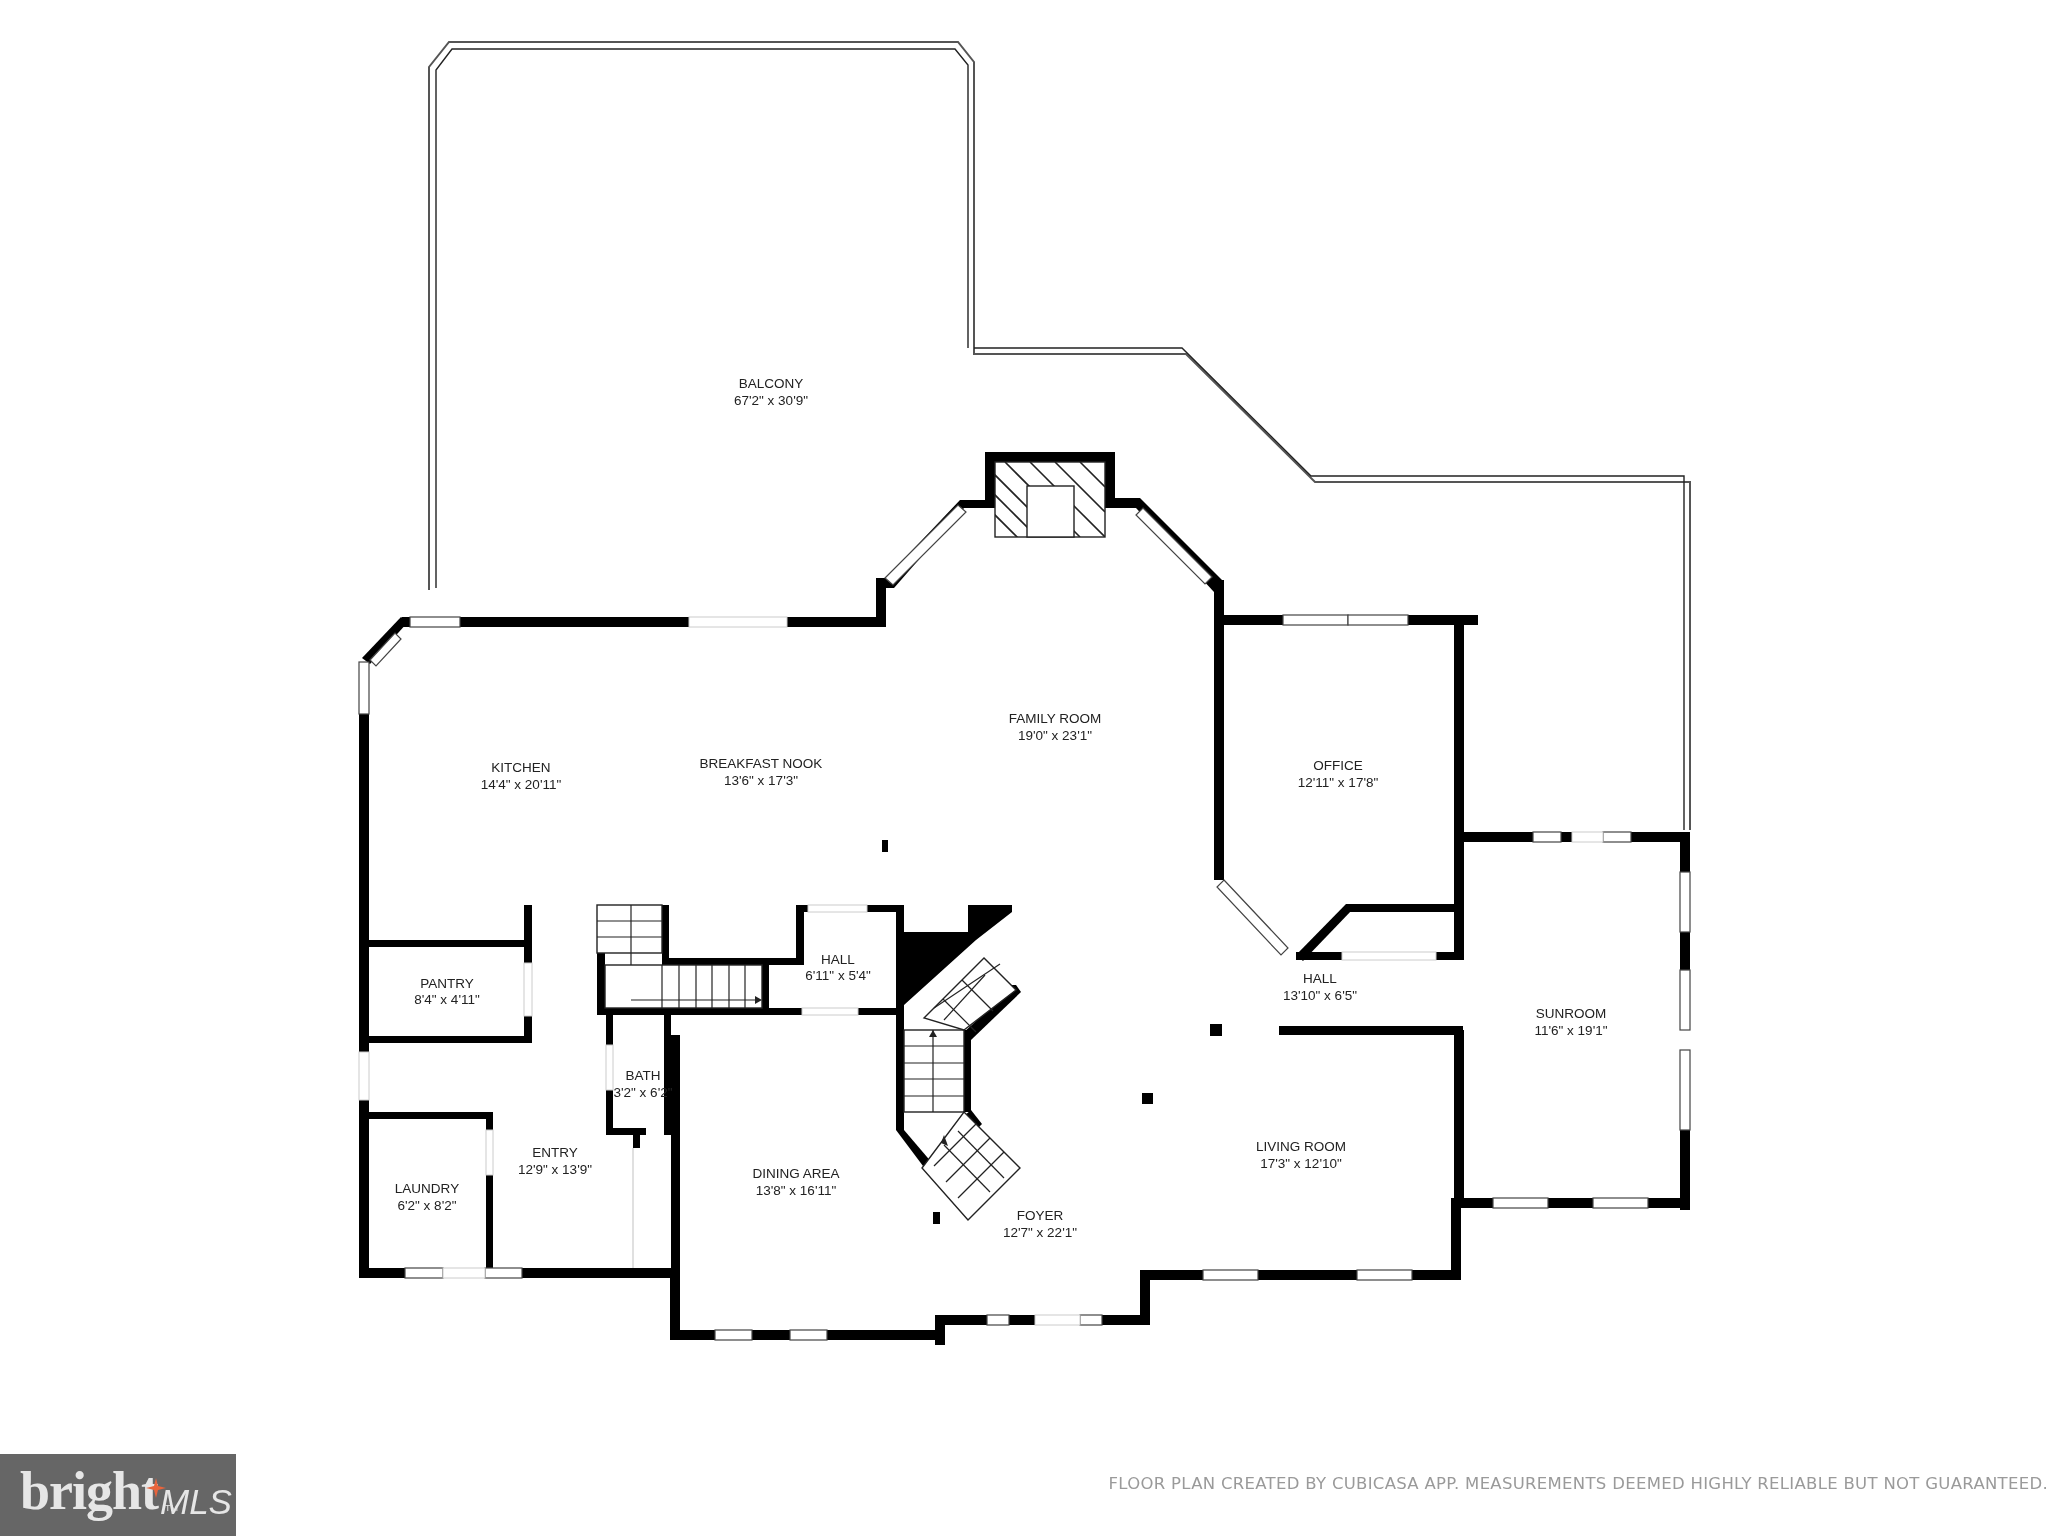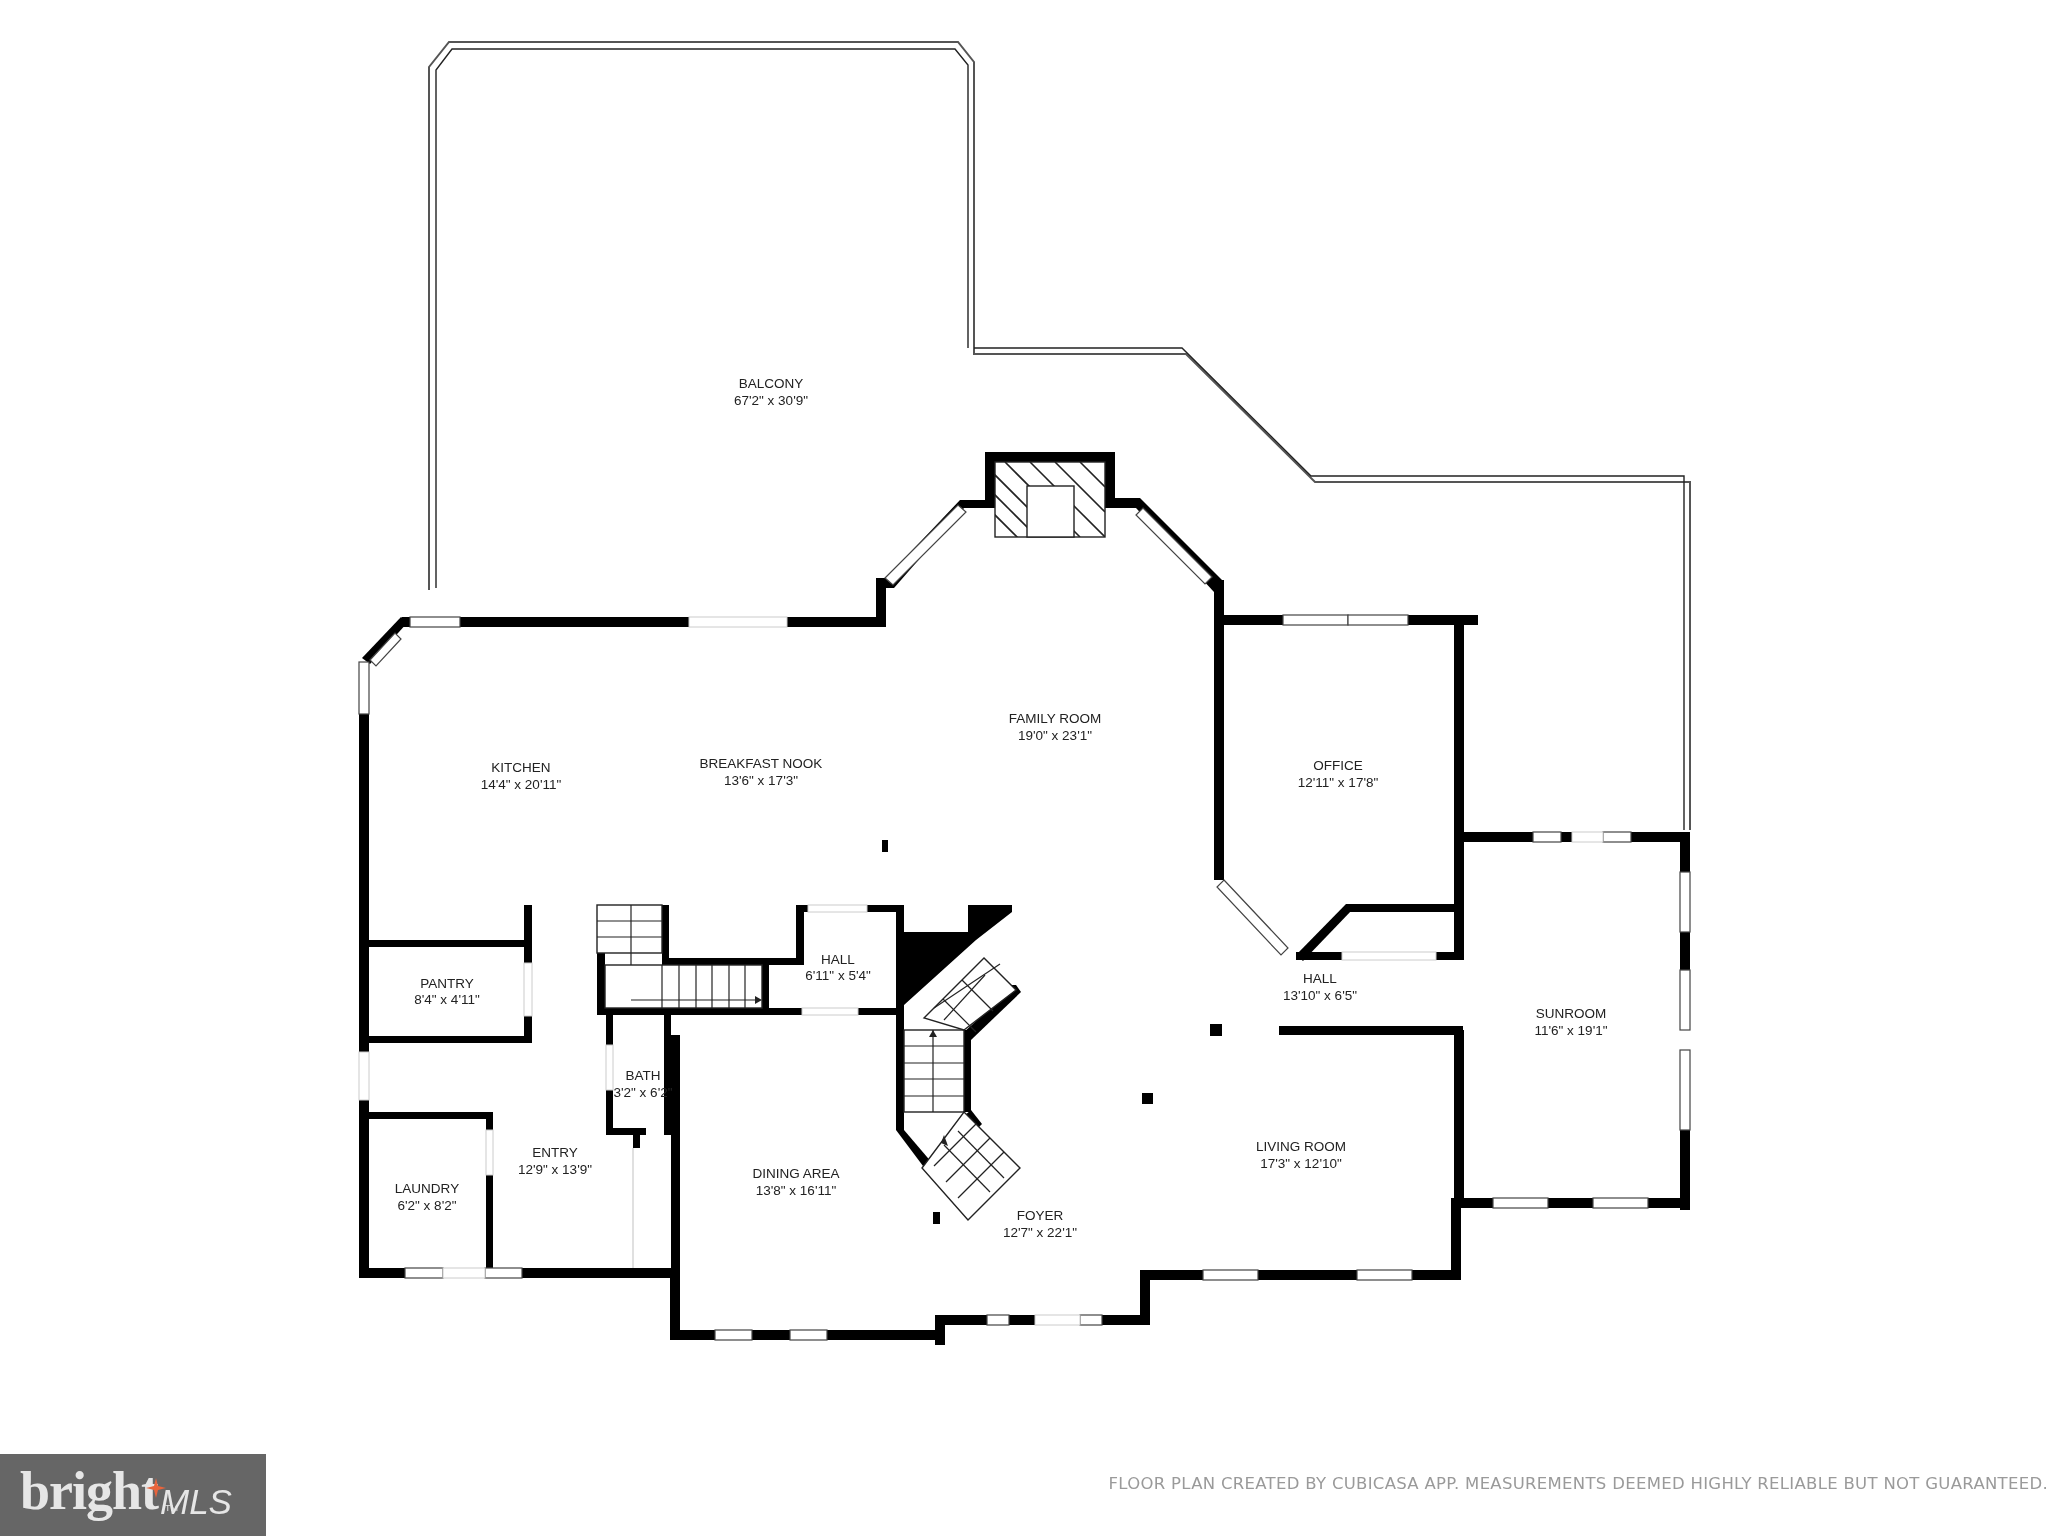--- a/index.html
+++ b/index.html
@@ -8,21 +8,21 @@
   .wall { fill: #000; }
   .outline { fill: none; stroke: #555; stroke-width: 2; }
   .outline-inner { fill: none; stroke: #222; stroke-width: 1.4; }
   .win { fill: #fff; stroke: #444; stroke-width: 1.2; }
   .door { fill: #fff; stroke: #ccc; stroke-width: 1; }
   .stair { fill: #fff; stroke: #222; stroke-width: 1.4; }
   .stairline { stroke: #222; stroke-width: 1.2; }
   .hatch { stroke: #222; stroke-width: 1.6; }
   .room-label { font-family: "Liberation Sans", sans-serif; font-size: 13.5px; fill: #222; text-anchor: middle; }
   .marker { fill: #222; }
-  .logo { position: absolute; left: 0; top: 1454px; width: 266px; height: 82px; background: #666666; }
+  .logo { position: absolute; left: 0; top: 1454px; width: 236px; height: 82px; background: #666666; }
   .logo-text { position: absolute; left: 20px; top: 6px; font-family: "Liberation Serif", serif; font-size: 54px; font-weight: bold; color: #e6e6e6; letter-spacing: -1px; }
   .logo-mls { position: absolute; left: 160px; top: 28px; font-family: "Liberation Sans", sans-serif; font-size: 35px; color: #e6e6e6; font-style: italic; }
   .logo-tm { position: absolute; left: 165px; top: 14px; font-family: "Liberation Sans", sans-serif; font-size: 9px; color: #e6e6e6; margin-top: 35px; }
   .logo-star { position: absolute; left: 146px; top: 24px; width: 20px; height: 20px; }
   .footer { position: absolute; left: 0; width: 2048px; top: 1474px; text-align: right; font-family: "DejaVu Sans", sans-serif; font-size: 16.5px; color: #9a9a9a; letter-spacing: 0.3px; }
 </style>
 </head>
 <body>
 
 <svg id="plan" viewBox="0 0 2048 1536" xmlns="http://www.w3.org/2000/svg">

